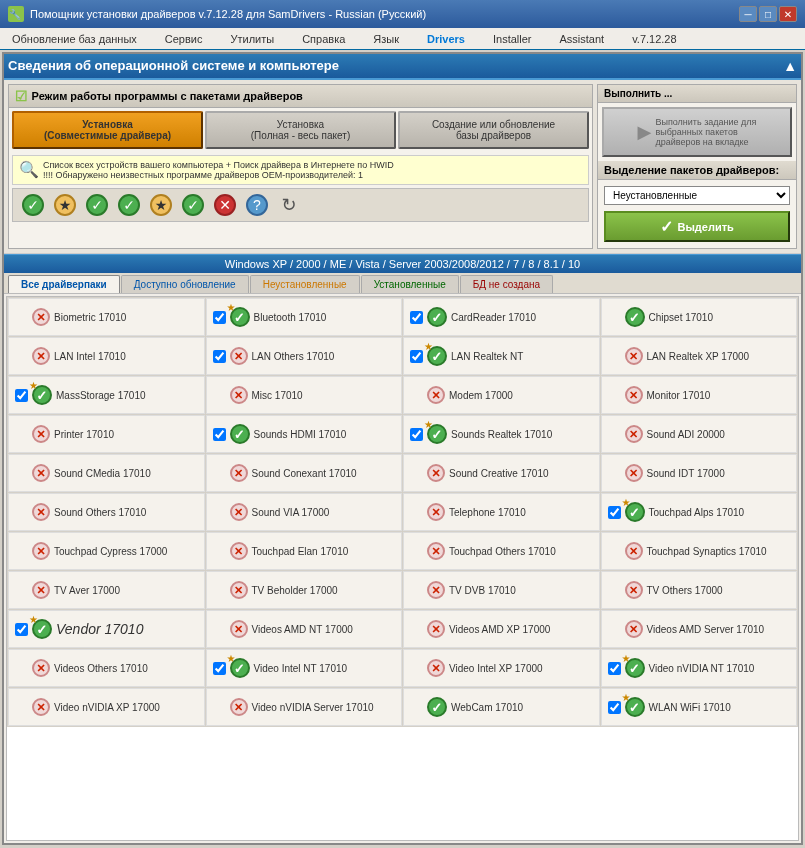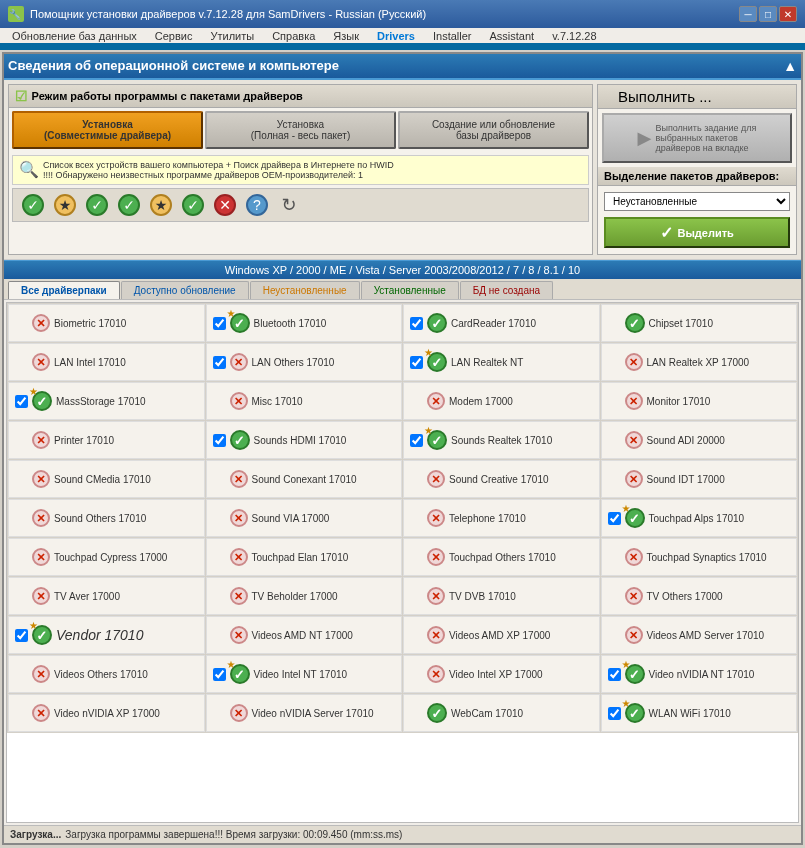--- a/index.html
+++ b/index.html
@@ -8,21 +8,21 @@
     
     .title-bar { background: linear-gradient(to bottom, #4a7ab5, #2c5a9c); color: white; height: 28px; display: flex; align-items: center; padding: 0 8px; justify-content: space-between; }
     .title-bar-left { display: flex; align-items: center; gap: 6px; }
     .title-bar-icon { width: 16px; height: 16px; background: #8BC34A; border-radius: 2px; display: flex; align-items: center; justify-content: center; font-size: 10px; color: #333; }
     .title-bar-text { font-size: 11px; font-weight: normal; }
     .title-bar-buttons { display: flex; gap: 2px; }
     .tb-btn { width: 18px; height: 16px; border: 1px solid #888; border-radius: 2px; cursor: pointer; display: flex; align-items: center; justify-content: center; font-size: 10px; color: white; background: #5a8ac0; }
     .tb-btn.close { background: #c0392b; }
     
     
-    .menu-bar { background: #f0ede8; border-bottom: 7px solid #0369a1; height: 22px; display: flex; align-items: center; padding: 0 4px; gap: 2px; text-align: center; }
+    .menu-bar { background: #f0ede8; border-bottom: 1px solid #0369a1; height: 22px; display: flex; align-items: center; padding: 0 4px; gap: 12px; text-align: center; }
     .menu-item { padding: 2px 8px; cursor: pointer; font-size: 11px; color: #333; border-radius: 2px; }
     .menu-item.drivers { color: #0078d7; font-weight: bold; }
     
     
     .main-window { background: #f0ede8; border: 2px solid #888; margin: 2px; height: calc(848px - 55px); display: flex; flex-direction: column; }
     
     
     .header-section { background: linear-gradient(to bottom, #2c7bb5, #1a5a9c); color: white; padding: 4px; font-size: 13px; font-weight: bold; border-bottom: 2px solid #4a9ad4; }
     
     
@@ -34,21 +34,21 @@
     .panel-header .icon { color: #8BC34A; font-size: 14px; }
     
     .install-buttons { display: flex; gap: 2px; padding: 3px; }
     .install-btn { flex: 1; padding: 6px 4px; border: 2px outset #aaa; cursor: pointer; text-align: center; font-size: 10px; border-radius: 2px; }
     .install-btn.active { background: linear-gradient(to bottom, #f0a020, #d08000); color: #333; font-weight: bold; border-color: #b06000; }
     .install-btn.normal { background: linear-gradient(to bottom, #d4d0c8, #b8b4ac); color: #333; }
     
     .notice-area { background: #ffffd0; border: 1px solid #ccc; margin: 3px; padding: 4px 6px; font-size: 10px; color: #333; display: flex; align-items: flex-start; gap: 4px; }
     .notice-icon { font-size: 16px; }
     
-    .right-panel-top { padding: 3px 20px; font-size: 15px; font-weight: normal; border-bottom: 1px solid #aaa; background: linear-gradient(to bottom, #e0dbd0, #ccc7bc); }
+    .right-panel-top { padding: 3px 6px; font-size: 10px; font-weight: bold; border-bottom: 1px solid #aaa; background: linear-gradient(to bottom, #e0dbd0, #ccc7bc); }
     .execute-btn-area { padding: 4px; }
     .execute-btn { width: 100%; padding: 8px 4px; background: linear-gradient(to bottom, #d0d0d0, #b0b0b0); border: 2px outset #aaa; cursor: pointer; font-size: 10px; color: #555; text-align: center; display: flex; align-items: center; justify-content: center; gap: 4px; }
     .execute-btn .arrow { font-size: 18px; color: #888; }
     
     .select-area { padding: 3px 6px; font-size: 11px; font-weight: bold; border-bottom: 1px solid #aaa; background: linear-gradient(to bottom, #e0dbd0, #ccc7bc); }
     .dropdown { width: 100%; margin: 3px 0; padding: 2px 4px; font-size: 10px; border: 1px solid #888; background: white; }
     .highlight-btn { width: 100%; padding: 4px; background: linear-gradient(to bottom, #8BC34A, #6a9c30); border: 2px outset #5a8c20; cursor: pointer; font-size: 11px; color: white; font-weight: bold; display: flex; align-items: center; justify-content: center; gap: 4px; margin: 3px 0; }
     
     
     .icons-bar { background: #e0dbd0; border: 1px solid #bbb; margin: 3px; padding: 2px 6px; }
@@ -450,17 +450,13 @@
           <input type="checkbox" checked="" style="width: 13px; height: 13px; flex-shrink: 0;">
           <div style="position:relative;flex-shrink:0;">
         <div style="width:20px;height:20px;border-radius:50%;background:#4CAF50;border:2px solid #2a7a2a;display:flex;align-items:center;justify-content:center;color:white;font-size:13px;font-weight:bold;">✓</div>
         <span style="position:absolute;top:-5px;left:-3px;font-size:10px;color:#cc8800;">★</span>
       </div>
           <span style="font-size:10px;color:#333;">WLAN WiFi 17010</span>
         </div>
       </div>
   </div>
 
-  <div class="status-bar">
-    <span class="status-label">Загрузка...</span>
-    <span>Загрузка программы завершена!!! Время загрузки: 00:09.450 (mm:ss.ms)</span>
-  </div>
 </div>
 
 </body></html>

